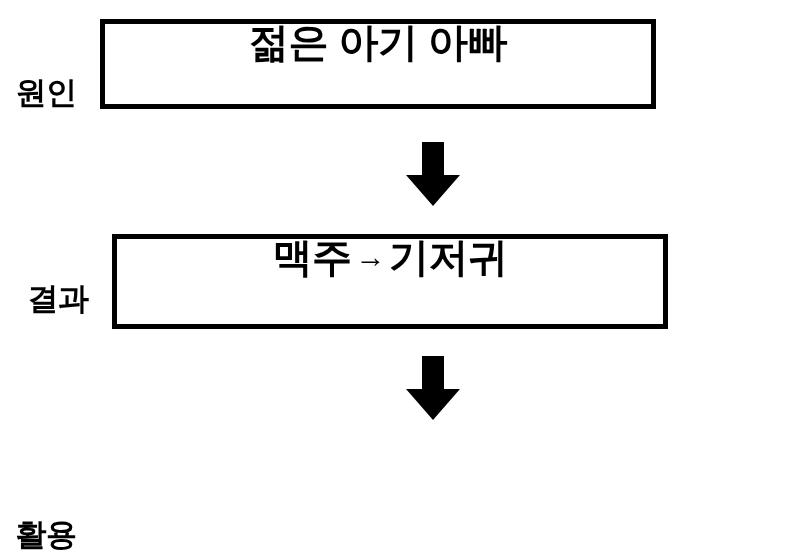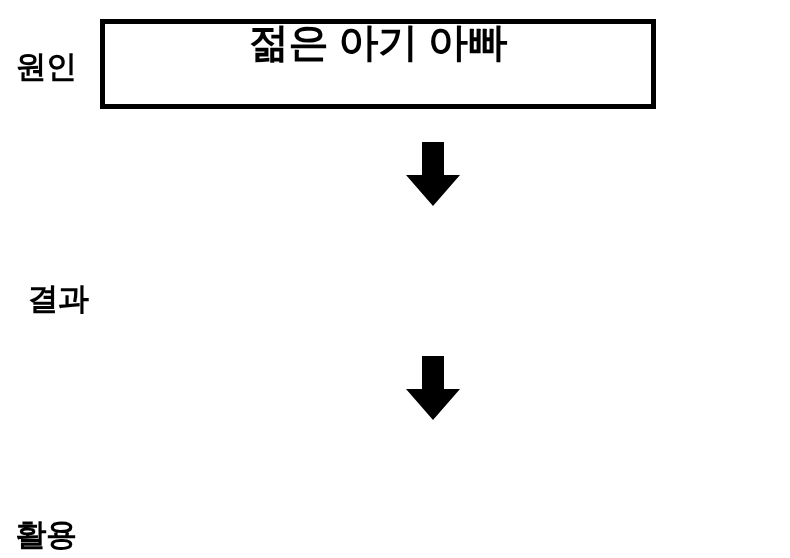--- a/index.html
+++ b/index.html
@@ -82,21 +82,21 @@
   }
   .connector-arrow svg {
     display: block;
     width: 100%;
     height: 100%;
   }
 
   
   #row-cause       { top: 19px; height: 90px; }
   #row-cause .flow-box   { top: 0; height: 90px; }
-  #row-cause .row-label  { top: 32px; }
+  #row-cause .row-label  { top: 58px; }
 
   #row-effect      { top: 234px; height: 95px; margin-left: 12px; }
   #row-effect .flow-box  { top: 0; height: 95px; }
   #row-effect .row-label { top: 49px; }
 
   #row-application { top: 470px; height: 95px; padding-left: 44px; }
   #row-application .flow-box  { top: 0; height: 95px; }
   #row-application .row-label { top: 49px; }
 
   #arrow-cause-to-effect      { left: 406px; top: 142px; }
@@ -115,20 +115,23 @@
   </div>
 
   <div class="connector-arrow" id="arrow-cause-to-effect">
     <svg viewBox="0 0 54 64" xmlns="http://www.w3.org/2000/svg" aria-hidden="true">
       <polygon points="16,0 38,0 38,33 54,33 27,64 0,33 16,33" fill="#000000"></polygon>
     </svg>
   </div>
 
   <div class="flow-row" id="row-effect">
     <div class="row-label">결과</div>
+    <div class="flow-box">
+      <span class="box-text"><span>맥주</span><span class="rel-arrow">→</span><span>기저귀</span></span>
+    </div>
   </div>
 
   <div class="connector-arrow" id="arrow-effect-to-application">
     <svg viewBox="0 0 54 64" xmlns="http://www.w3.org/2000/svg" aria-hidden="true">
       <polygon points="16,0 38,0 38,33 54,33 27,64 0,33 16,33" fill="#000000"></polygon>
     </svg>
   </div>
 
   <div class="flow-row" id="row-application">
     <div class="row-label">활용</div>

